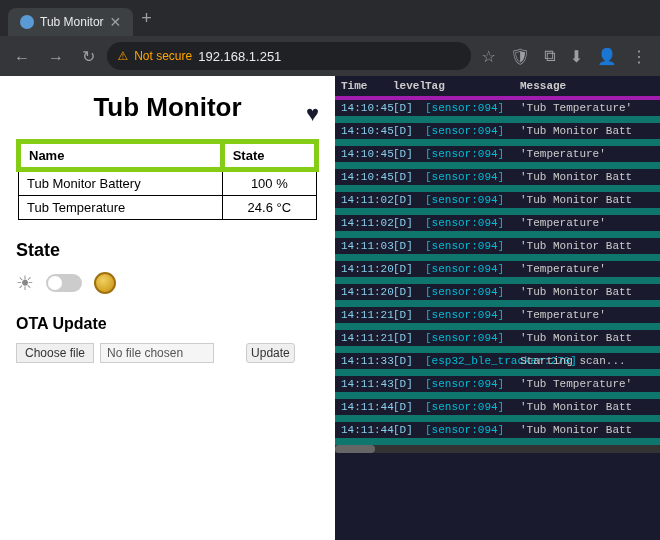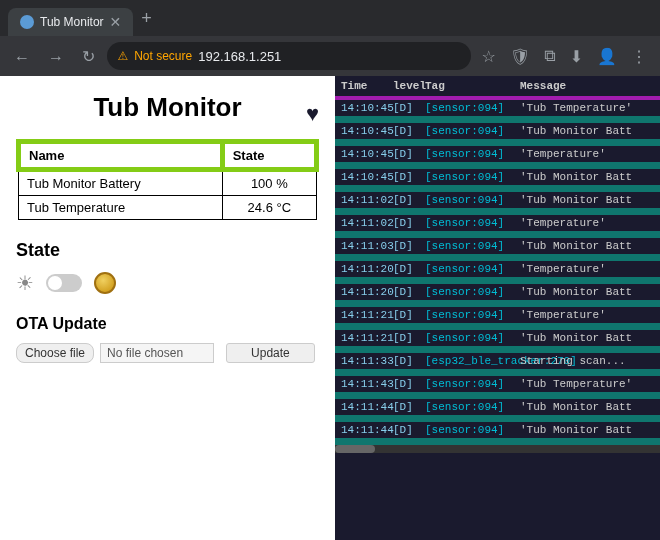--- a/index.html
+++ b/index.html
@@ -238,21 +238,21 @@
     }
 
     .file-chooser {
       display: flex;
       align-items: center;
     }
 
     .choose-file-btn {
       background: #efefef;
       border: 1px solid #ccc;
-      border-radius: 8px;
+      border-radius: 0;
       font-size: 12px;
       padding: 2px 8px;
       cursor: pointer;
       color: #333;
     }
 
     .no-file-label {
       font-size: 12px;
       color: #555;
       margin: 0 6px;
@@ -260,23 +260,24 @@
       border: 1px solid #ccc;
       padding: 2px 30px 2px 6px;
       text-align: right;
     }
 
     .update-btn {
       background: #efefef;
       border: 1px solid #ccc;
       border-radius: 3px;
       font-size: 12px;
-      padding: 2px 24px;
+      padding: 2px 4px;
       cursor: pointer;
       color: #333;
+      margin-left: 20px;
     }
 
     
     .log-panel {
       flex: 1;
       background: #1a1a2e;
       overflow-y: auto;
       overflow-x: hidden;
       font-family: 'Courier New', monospace;
       font-size: 11px;

